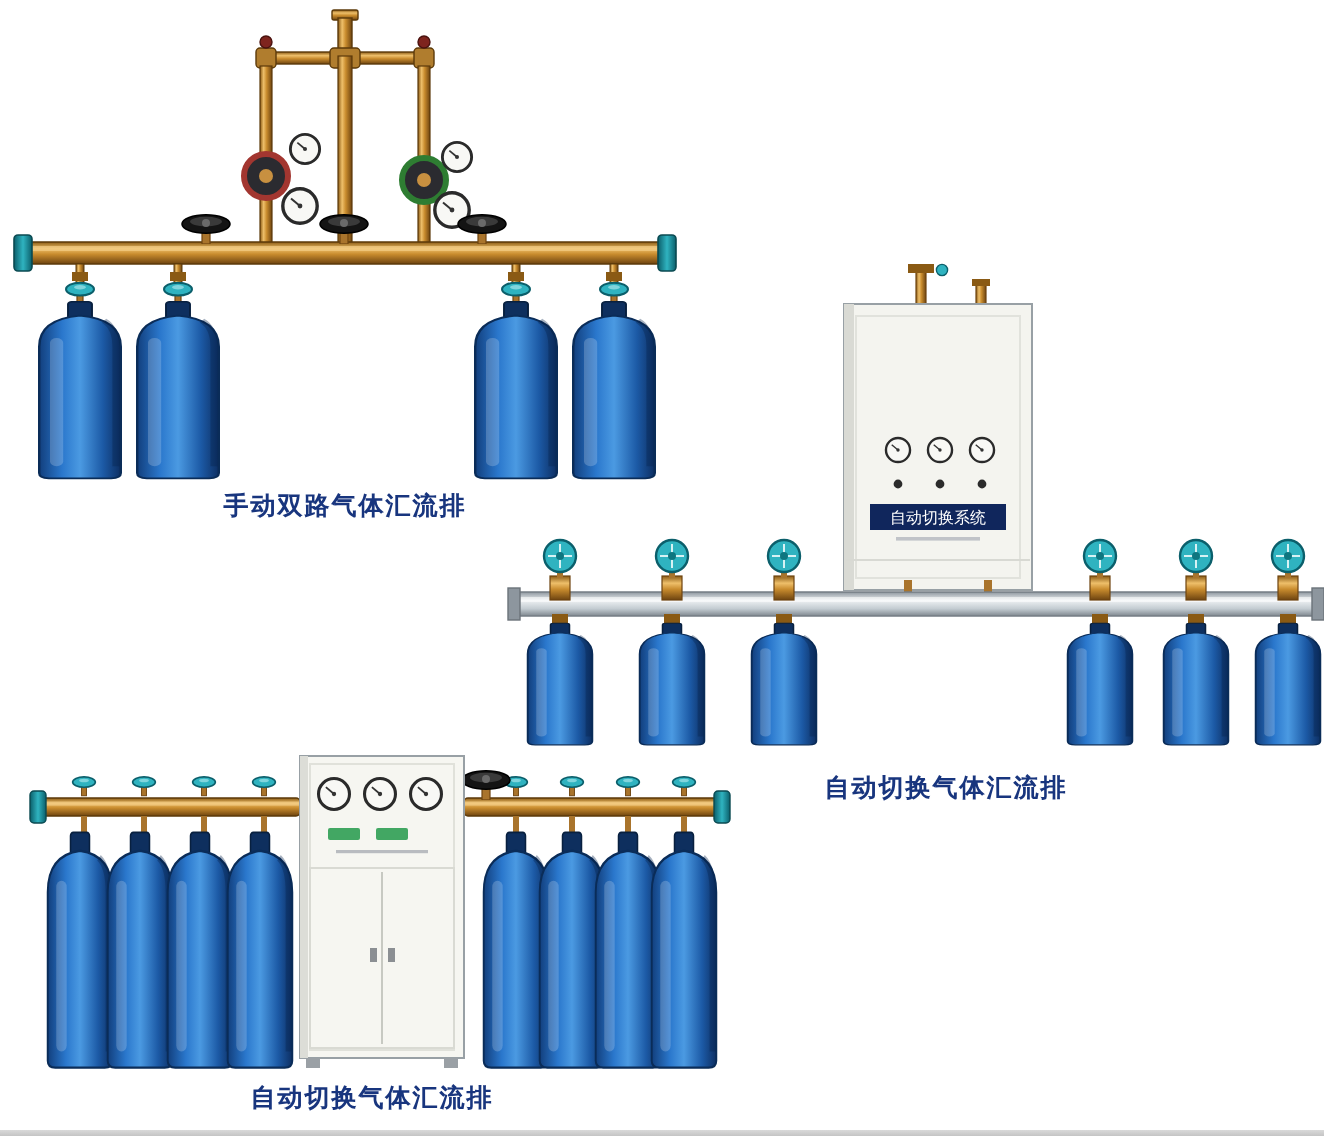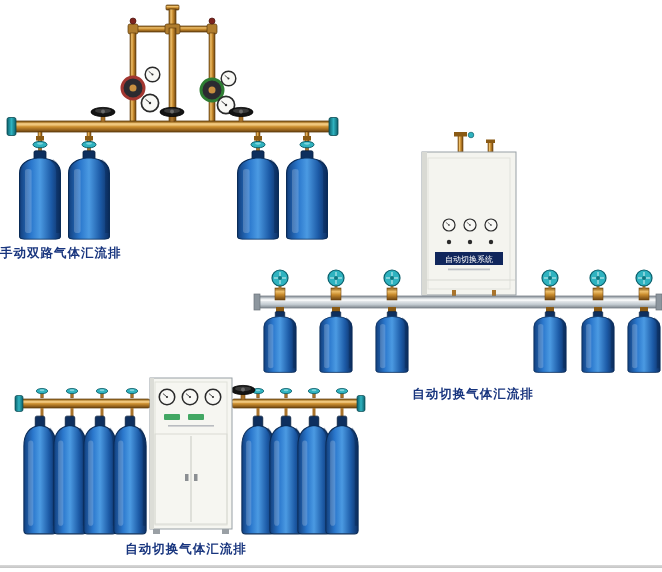--- a/index.html
+++ b/index.html
@@ -11,21 +11,21 @@
   .region{position:absolute;}
   .region svg{display:block;}
   .caption{
     position:absolute;
     font-size:12.5px;
     font-weight:bold;
     color:#18357e;
     letter-spacing:1px;
     white-space:nowrap;
   }
-  .caption.centered{left:0;right:0;}
+  .caption.centered{left:0;right:0;text-align:center;}
   .bottom-edge{
     position:absolute;left:0;top:565px;width:662px;height:3px;
     background:linear-gradient(#d9d9d9,#c4c4c4);
   }
 </style>
 </head>
 <body>
 
 <svg width="0" height="0" style="position:absolute" aria-hidden="true">
   <defs>

